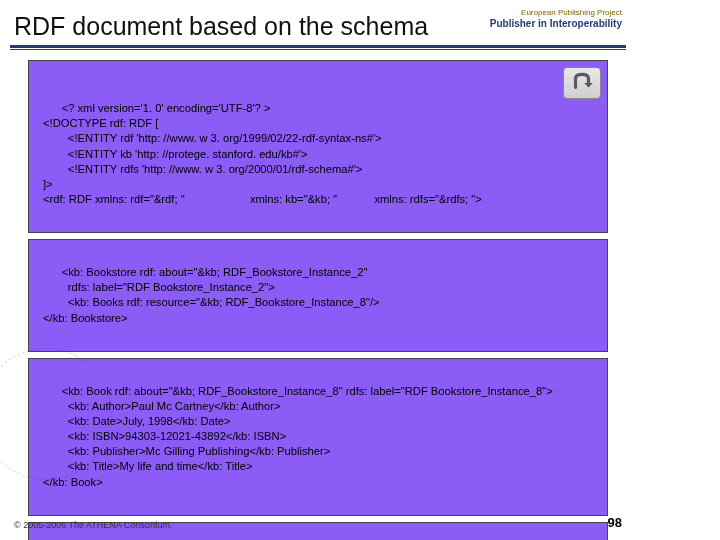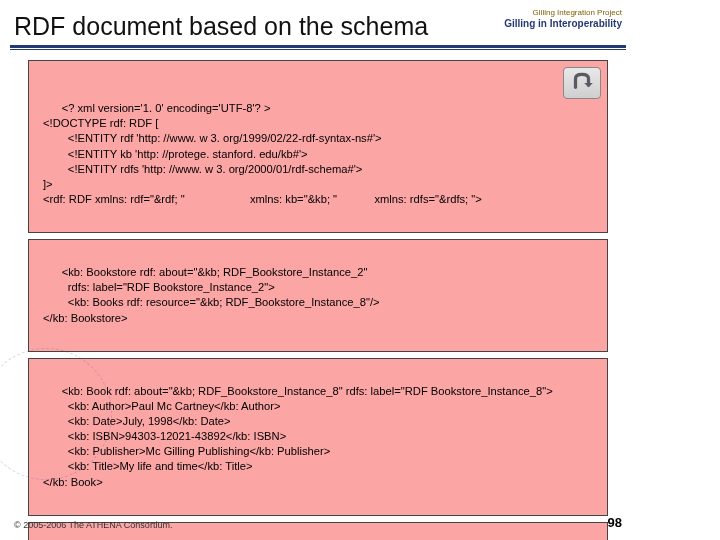--- a/index.html
+++ b/index.html
@@ -58,21 +58,21 @@
     padding: 0 10px;
   }
   .rule1 { height: 3px; background: #233a74; }
   .rule2 { height: 1px; background: #233a74; margin-top: 1px; }
   .content {
     padding: 0 28px 0 28px;
   }
   .codebox {
     position: relative;
     border: 1px solid #444;
-    background: #fca5a5; 
+    background: #8b5cf6; 
     padding: 10px 14px 10px 14px;
     font-family: Arial, Helvetica, sans-serif;
     font-size: 11.2px;
     line-height: 1.35;
     color: #000;
     white-space: pre;
     margin-bottom: 6px;
   }
   .return-icon {
     position: absolute;
@@ -116,22 +116,22 @@
   }
 </style>
 </head>
 <body>
 
 <div class="slide">
 
   <div class="header">
     <h1 class="title">RDF document based on the schema</h1>
     <div class="logo-block">
-      <span class="logo-sub">Gilling Integration Project</span>
-      <span class="logo-tag">Gilling in Interoperability</span>
+      <span class="logo-sub">European Publishing Project</span>
+      <span class="logo-tag">Publisher in Interoperability</span>
     </div>
   </div>
 
   <div class="rule-wrap">
     <div class="rule1"></div>
     <div class="rule2"></div>
   </div>
 
   <div class="content">
 

